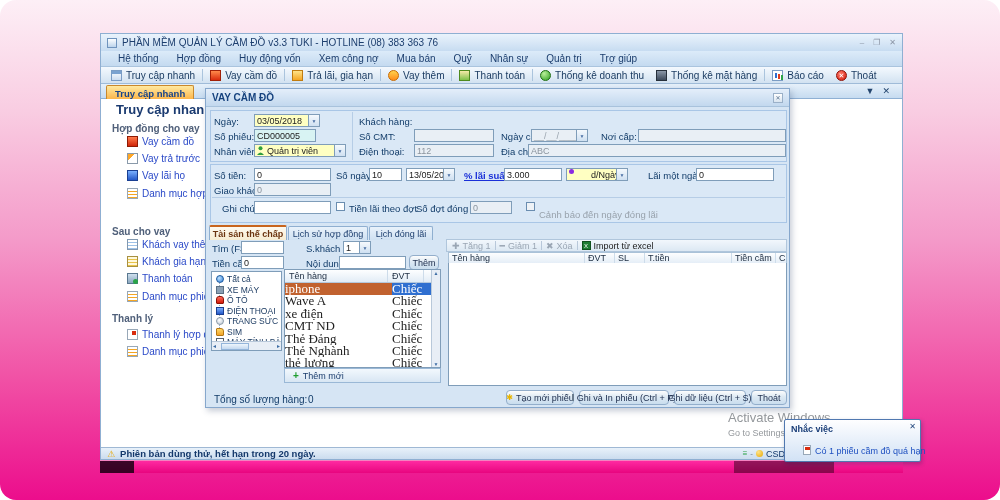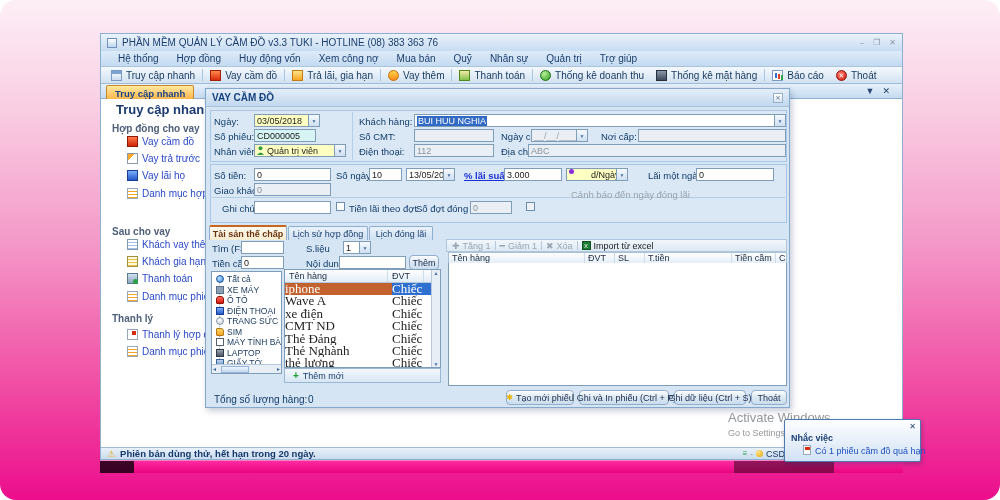--- a/index.html
+++ b/index.html
@@ -142,21 +142,21 @@
   .printer{width:10px;height:7px;background:linear-gradient(#e8eef4,#9fb0c0);border:1px solid #6a7c8e;box-sizing:border-box;}
   
   .taskbar{position:absolute;left:100px;top:460px;width:803px;height:13px;z-index:4;
            background:linear-gradient(#ff2aa1,#e8057f);border-top:1px solid rgba(255,255,255,.5);box-sizing:border-box;}
   .tseg1{position:absolute;left:0;top:0;width:34px;height:100%;background:rgba(25,0,18,.85);}
   .tseg2{position:absolute;left:634px;top:0;width:100px;height:100%;background:rgba(60,5,35,.55);}
   .watermark{position:absolute;z-index:6;color:rgba(120,125,130,.8);}
   .notif{position:absolute;left:784px;top:419px;width:137px;height:43px;z-index:10;
          background:linear-gradient(#fefeff,#d2e2f5);border:1px solid #5078b0;border-radius:2px;box-sizing:border-box;
          box-shadow:1px 2px 4px rgba(20,40,80,.3);}
-  .notif .nt{position:absolute;left:6px;top:13px;font-size:9px;font-weight:bold;color:#1a3e78;}
+  .notif .nt{position:absolute;left:6px;top:4px;font-size:9px;font-weight:bold;color:#1a3e78;}
   .notif .nx{position:absolute;right:4px;top:2px;font-size:8px;color:#24487e;cursor:pointer;}
   .notif .nmsg{position:absolute;left:30px;top:26px;font-size:9px;color:#1e50c0;white-space:nowrap;}
   .notif .nico{position:absolute;left:18px;top:25px;width:8px;height:10px;background:#fff;border:1px solid #98a8b8;box-sizing:border-box;}
   .notif .nico::after{content:"";position:absolute;left:1px;top:1px;width:5px;height:3px;background:#d92c0e;}
 </style>
 </head>
 <body>
 
 <div class="card">
 
@@ -319,21 +319,20 @@
     <div class="fld yellow combo" style="left:48px;top:55px;width:92px;display:flex;align-items:center;gap:3px;">
       <svg width="7" height="9">
           <circle cx="3.5" cy="2.2" r="2" fill="#2f9e3f"></circle>
           <path d="M0 9 Q3.5 4 7 9Z" fill="#2f9e3f"></path>
         </svg>
       <span>Quản trị viên</span>
         <span class="arr">▼</span>
     </div>
 
     <span class="lbl" style="left:153px;top:27px;">Khách hàng:</span>
-    <div class="fld combo" style="left:208px;top:25px;width:372px;"><span class="hl">BUI HUU NGHIA</span><span class="arr">▼</span></div>
 
     <span class="lbl" style="left:153px;top:42px;">Số CMT:</span>
     <div class="fld dis" style="left:208px;top:40px;width:80px;"></div>
     <span class="lbl" style="left:295px;top:42px;">Ngày cấp:</span>
     <div class="fld dis combo" style="left:325px;top:40px;width:57px;color:#9aa4ae;"><span>__/__/____</span><span class="arr">▼</span></div>
     <span class="lbl" style="left:395px;top:42px;">Nơi cấp:</span>
     <div class="fld dis" style="left:432px;top:40px;width:148px;"></div>
 
     <span class="lbl" style="left:153px;top:57px;">Điện thoại:</span>
     <div class="fld dis" style="left:208px;top:55px;width:80px;">112</div>
@@ -361,37 +360,37 @@
     <span class="lbl" style="left:8px;top:96px;">Giao khách:</span>
     <div class="fld dis" style="left:48px;top:94px;width:77px;">0</div>
 
     <span class="lbl" style="left:8px;top:114px;margin-left:8px;">Ghi chú:</span>
     <div class="fld" style="left:48px;top:112px;width:77px;"></div>
     <div class="cb" style="left:130px;top:113px;"></div>
     <span class="lbl" style="left:143px;top:114px;">Tiền lãi theo đợt</span>
     <span class="lbl" style="left:210px;top:114px;">Số đợt đóng lãi:</span>
     <div class="fld dis" style="left:264px;top:112px;width:42px;">0</div>
     <div class="cb" style="left:320px;top:113px;background:#eef2f6;"></div>
-    <span class="lbl gray" style="left:333px;top:100px;margin-left:32px;">Cảnh báo đến ngày đóng lãi</span>
+    <span class="lbl gray" style="left:333px;top:120px;">Cảnh báo đến ngày đóng lãi</span>
 
     <div class="dtab active" style="left:3px;top:136px;width:78px;">Tài sản thế chấp</div>
     <div class="dtab" style="left:82px;top:137px;width:80px;height:14px;">Lịch sử hợp đồng</div>
     <div class="dtab" style="left:163px;top:137px;width:64px;height:14px;">Lịch đóng lãi</div>
 
     <span class="lbl" style="left:6px;top:154px;">Tìm (F3):</span>
     <div class="fld" style="left:35px;top:152px;width:43px;"></div>
-    <span class="lbl" style="left:100px;top:154px;">S.liệu</span>
+    <span class="lbl" style="left:100px;top:154px;">S.khách</span>
     <div class="fld combo" style="left:137px;top:152px;width:28px;"><span>1</span><span class="arr">▼</span></div>
     <span class="lbl" style="left:6px;top:169px;">Tiền cầm:</span>
     <div class="fld" style="left:35px;top:167px;width:43px;">0</div>
     <span class="lbl" style="left:100px;top:169px;">Nội dung:</span>
     <div class="fld" style="left:133px;top:167px;width:67px;"></div>
     <div class="btn" style="left:203px;top:166px;width:30px;">Thêm</div>
 
-    <div class="panelbox" style="left:5px;top:182px;width:71px;height:103px;">
+    <div class="panelbox" style="left:5px;top:182px;width:71px;height:80px;">
       <div style="position:absolute;left:7px;top:4px;bottom:14px;width:0;border-left:1px dotted #9ab0c6;"></div>
       <div style="padding-top:2px;position:relative;">
         <div class="tree-item">
             <div class="ti ti-globe"></div>
             <span>Tất cả</span>
           </div>
         <div class="tree-item">
             <div class="ti ti-moto"></div>
             <span>XE MÁY</span>
           </div>

